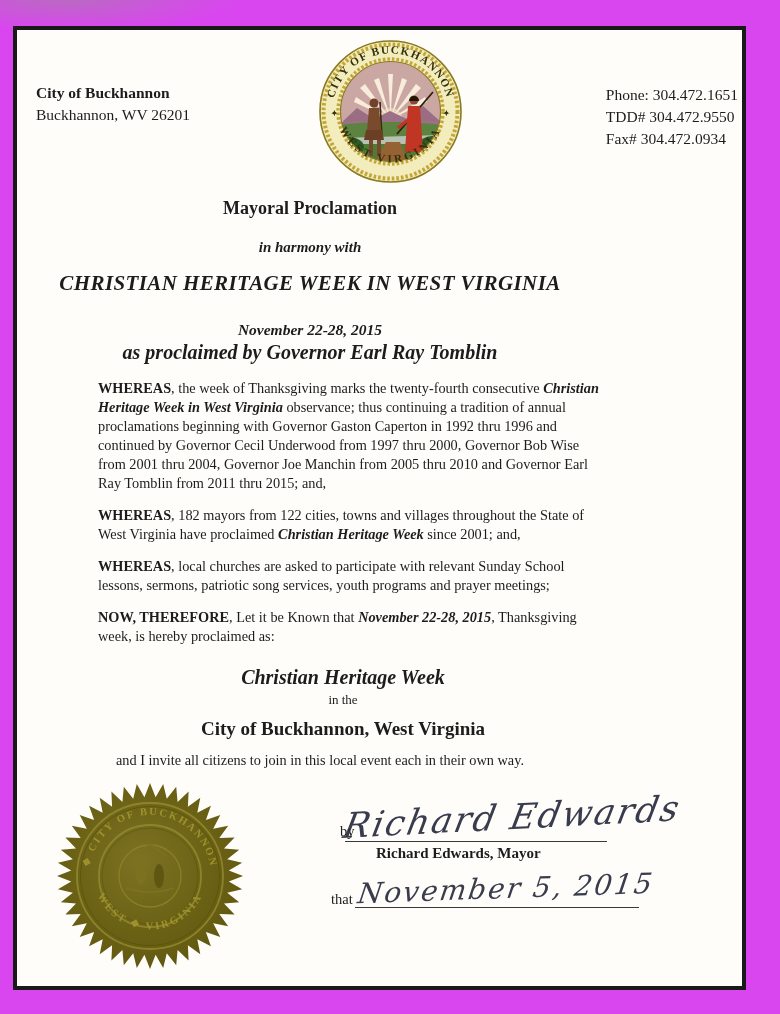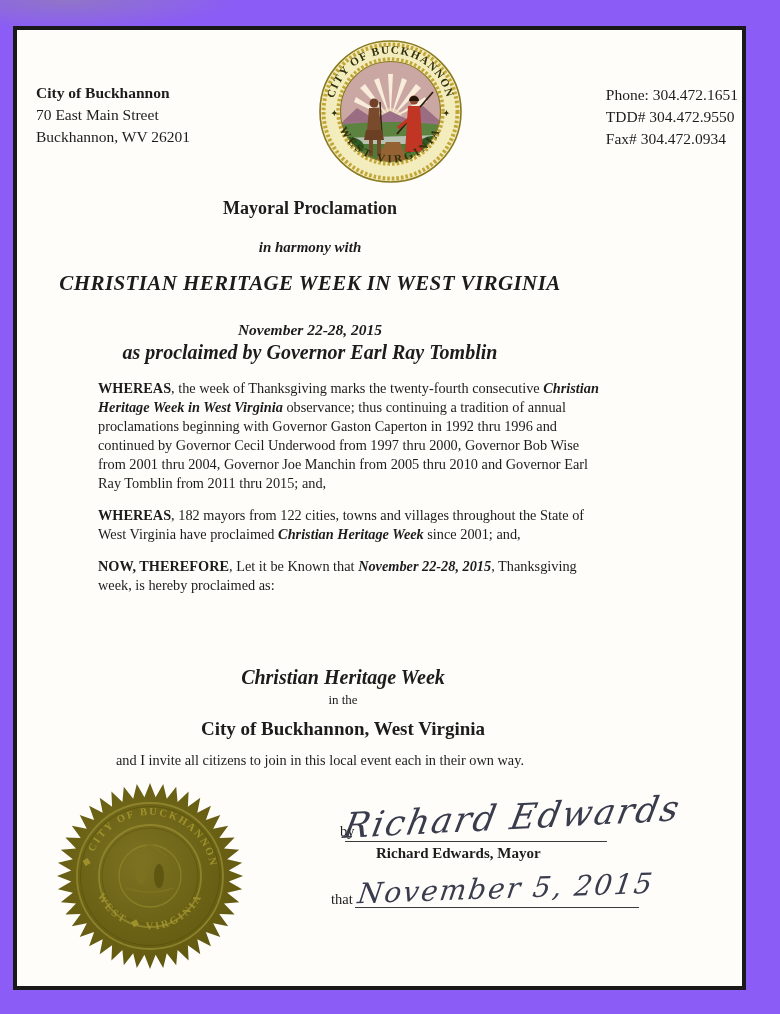--- a/index.html
+++ b/index.html
@@ -1,20 +1,20 @@
 <!DOCTYPE html>
 <html><head>
 <meta charset="utf-8">
 <title>Mayoral Proclamation</title>
 <style>
   html,body{margin:0;padding:0;}
   body{background:#efeeea;}
   .page{
     position:relative;width:780px;height:1014px;margin:0 auto;
-    background:#8b5cf6;overflow:hidden;
+    background:#d946ef;overflow:hidden;
     font-family:"Liberation Serif","DejaVu Serif",serif;color:#1c1c1c;
   }
   .smudge{position:absolute;left:0;top:0;width:240px;height:30px;
     background:radial-gradient(ellipse at 28% 0%,rgba(150,148,142,.45),rgba(150,148,142,0) 70%);}
   .frame{position:absolute;left:13px;top:26px;width:733px;height:964px;
     box-sizing:border-box;border:4px solid #191919;background:#fefdfa;}
   
   .hdr-left{position:absolute;left:36px;top:82px;font-size:15.5px;line-height:22px;}
   .hdr-left .org{font-weight:bold;}
   .hdr-right{position:absolute;right:42px;top:84px;font-size:15.5px;line-height:22px;text-align:left;}
@@ -58,21 +58,20 @@
 </style>
 </head>
 <body>
 
 <div class="page">
   <div class="smudge"></div>
   <div class="frame"></div>
 
   <div class="hdr-left">
     <div class="org">City of Buckhannon</div>
-    <div>70 East Main Street</div>
     <div>Buckhannon, WV 26201</div>
   </div>
   <div class="hdr-right">
     <div>Phone: 304.472.1651</div>
     <div>TDD# 304.472.9550</div>
     <div>Fax# 304.472.0934</div>
   </div>
 
   <svg class="seal-top" viewBox="0 0 143 143">
     <defs>
@@ -134,20 +133,21 @@
 
   <div class="center-line h-mayoral">Mayoral Proclamation</div>
   <div class="center-line h-harmony">in harmony with</div>
   <div class="center-line h-event">CHRISTIAN HERITAGE WEEK IN WEST VIRGINIA</div>
   <div class="center-line h-nov">November 22-28, 2015</div>
   <div class="center-line h-gov">as proclaimed by Governor Earl Ray Tomblin</div>
 
   <div class="body-text">
       <p><span class="run-b">WHEREAS</span><span class="run-n">, the week of Thanksgiving marks the twenty-fourth consecutive </span><span class="run-bi">Christian Heritage Week in West Virginia</span><span class="run-n"> observance; thus continuing a tradition of annual proclamations beginning with Governor Gaston Caperton in 1992 thru 1996 and continued by Governor Cecil Underwood from 1997 thru 2000, Governor Bob Wise from 2001 thru 2004, Governor Joe Manchin from 2005 thru 2010 and Governor Earl Ray Tomblin from 2011 thru 2015; and,</span></p>
       <p><span class="run-b">WHEREAS</span><span class="run-n">, 182 mayors from 122 cities, towns and villages throughout the State of West Virginia have proclaimed </span><span class="run-bi">Christian Heritage Week</span><span class="run-n"> since 2001; and,</span></p>
+      <p><span class="run-b">WHEREAS</span><span class="run-n">, local churches are asked to participate with relevant Sunday School lessons, sermons, patriotic song services, youth programs and prayer meetings;</span></p>
       <p><span class="run-b">NOW, THEREFORE</span><span class="run-n">, Let it be Known that </span><span class="run-bi">November 22-28, 2015</span><span class="run-n">, Thanksgiving week, is hereby proclaimed as:</span></p>
     </div>
 
   <div class="proc-block">
     <div class="proc-event">Christian Heritage Week</div>
     <div class="proc-inthe">in the</div>
     <div class="proc-loc">City of Buckhannon, West Virginia</div>
   </div>
   <div class="invite">and I invite all citizens to join in this local event each in their own way.</div>
 

